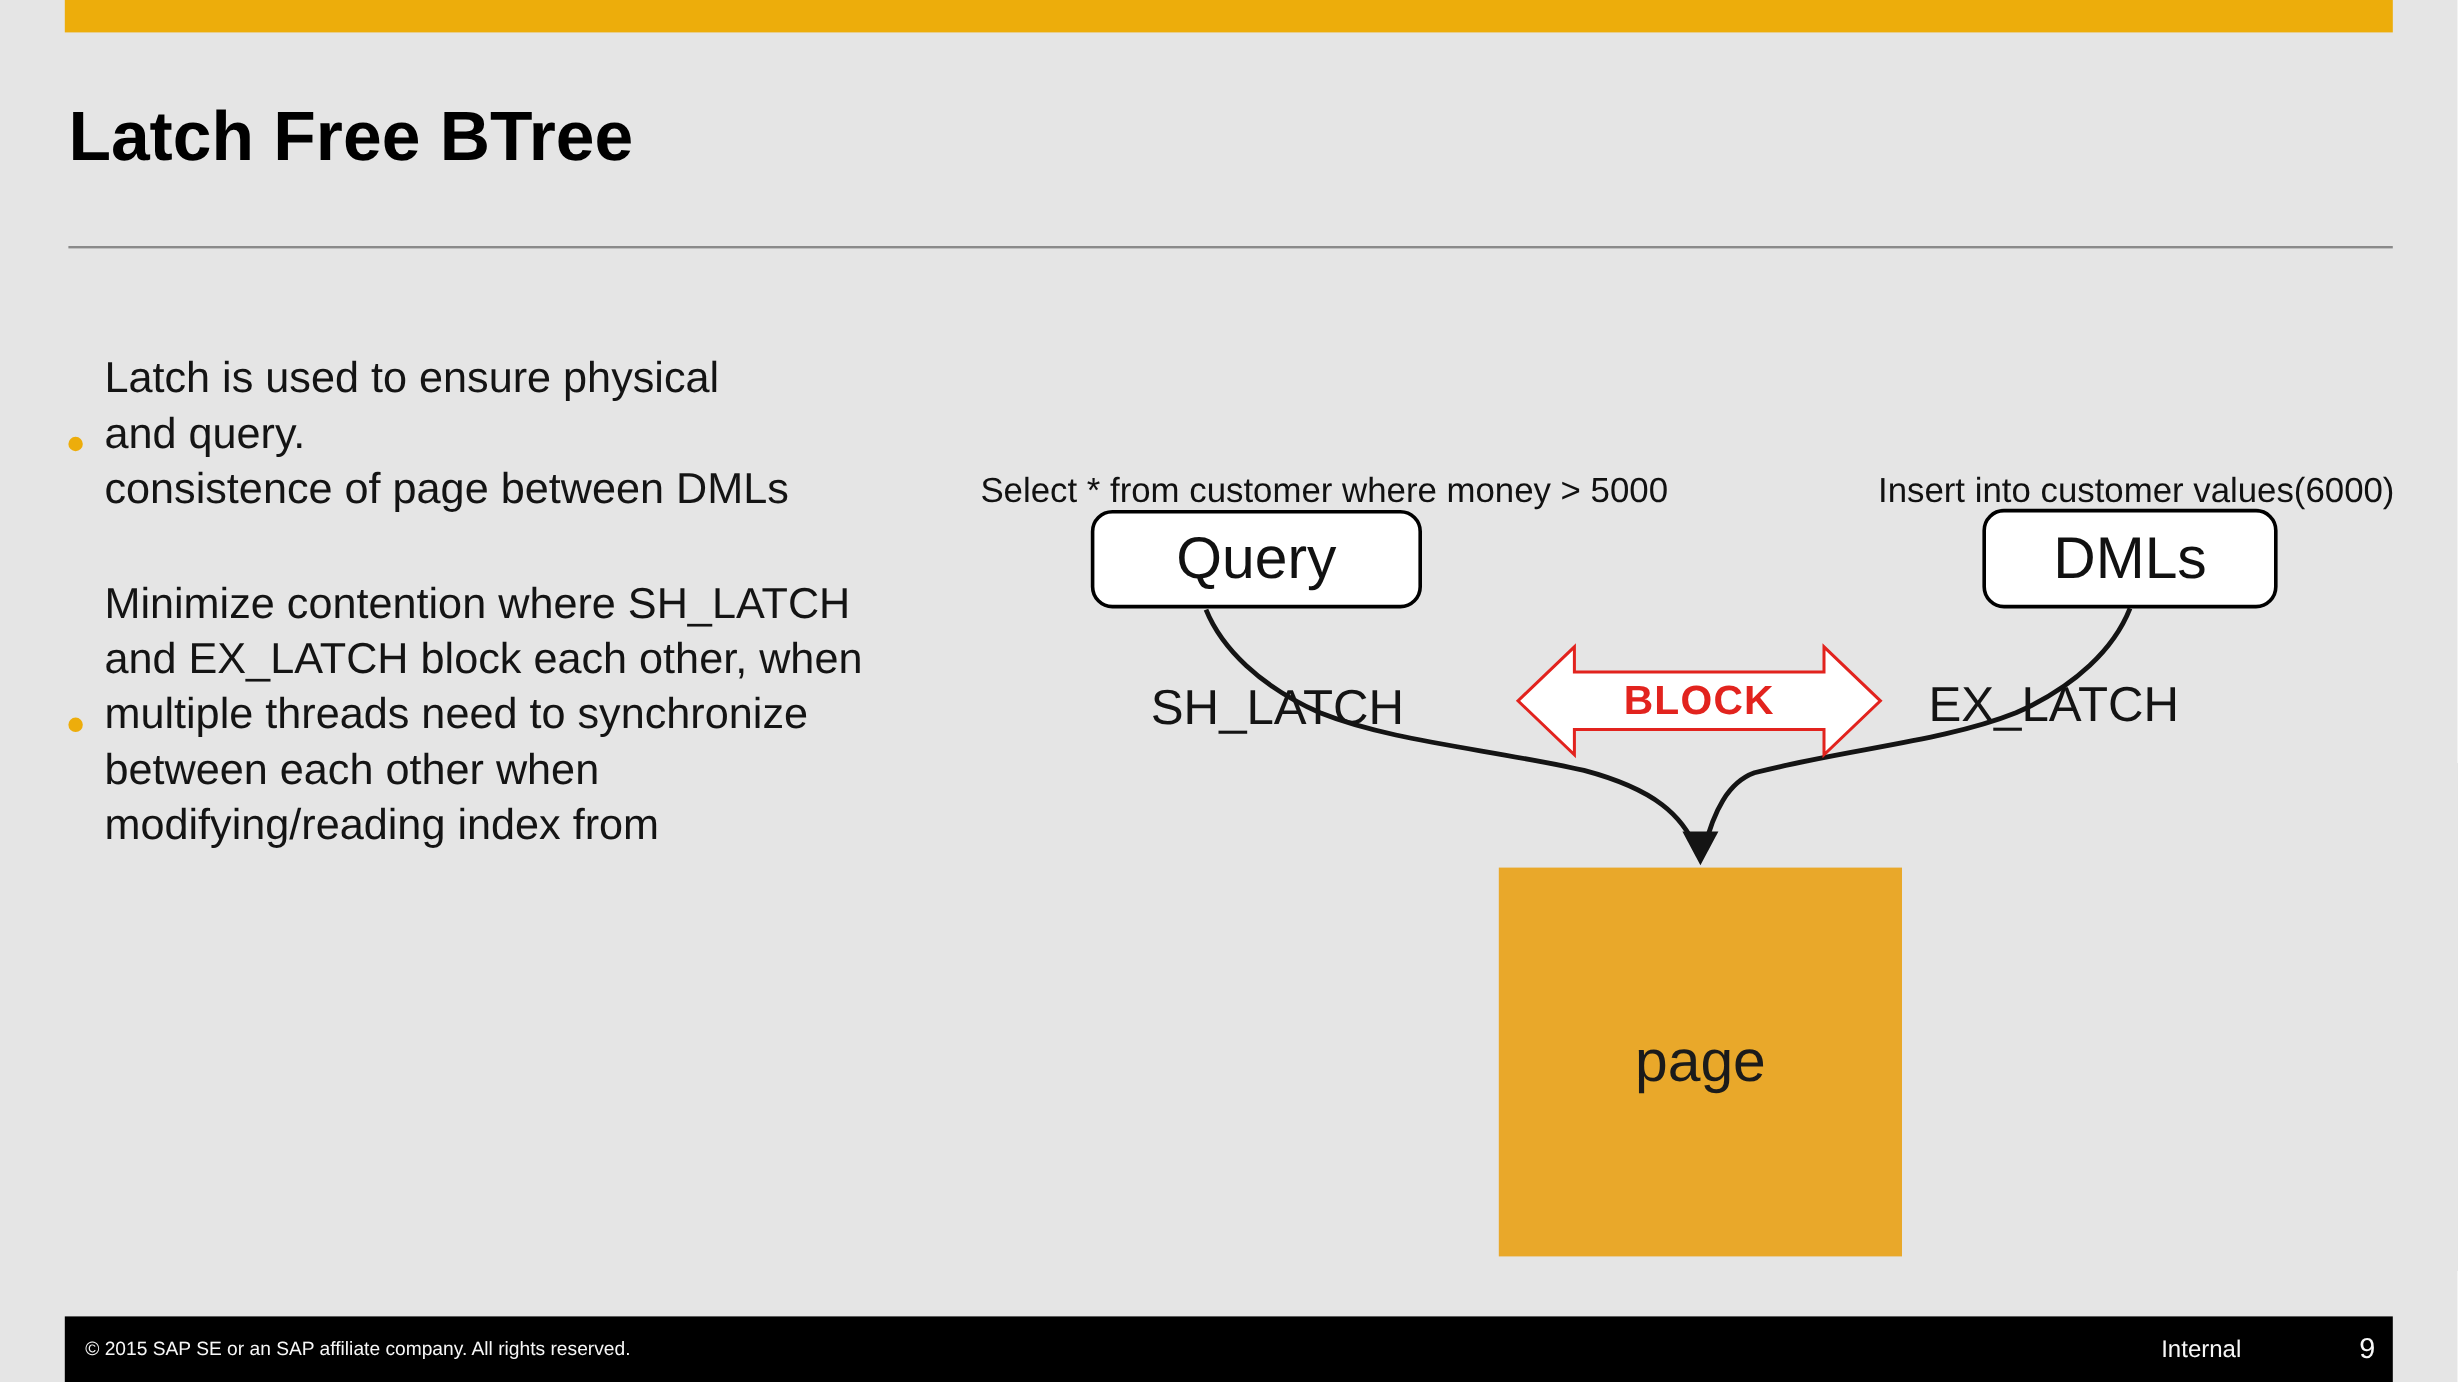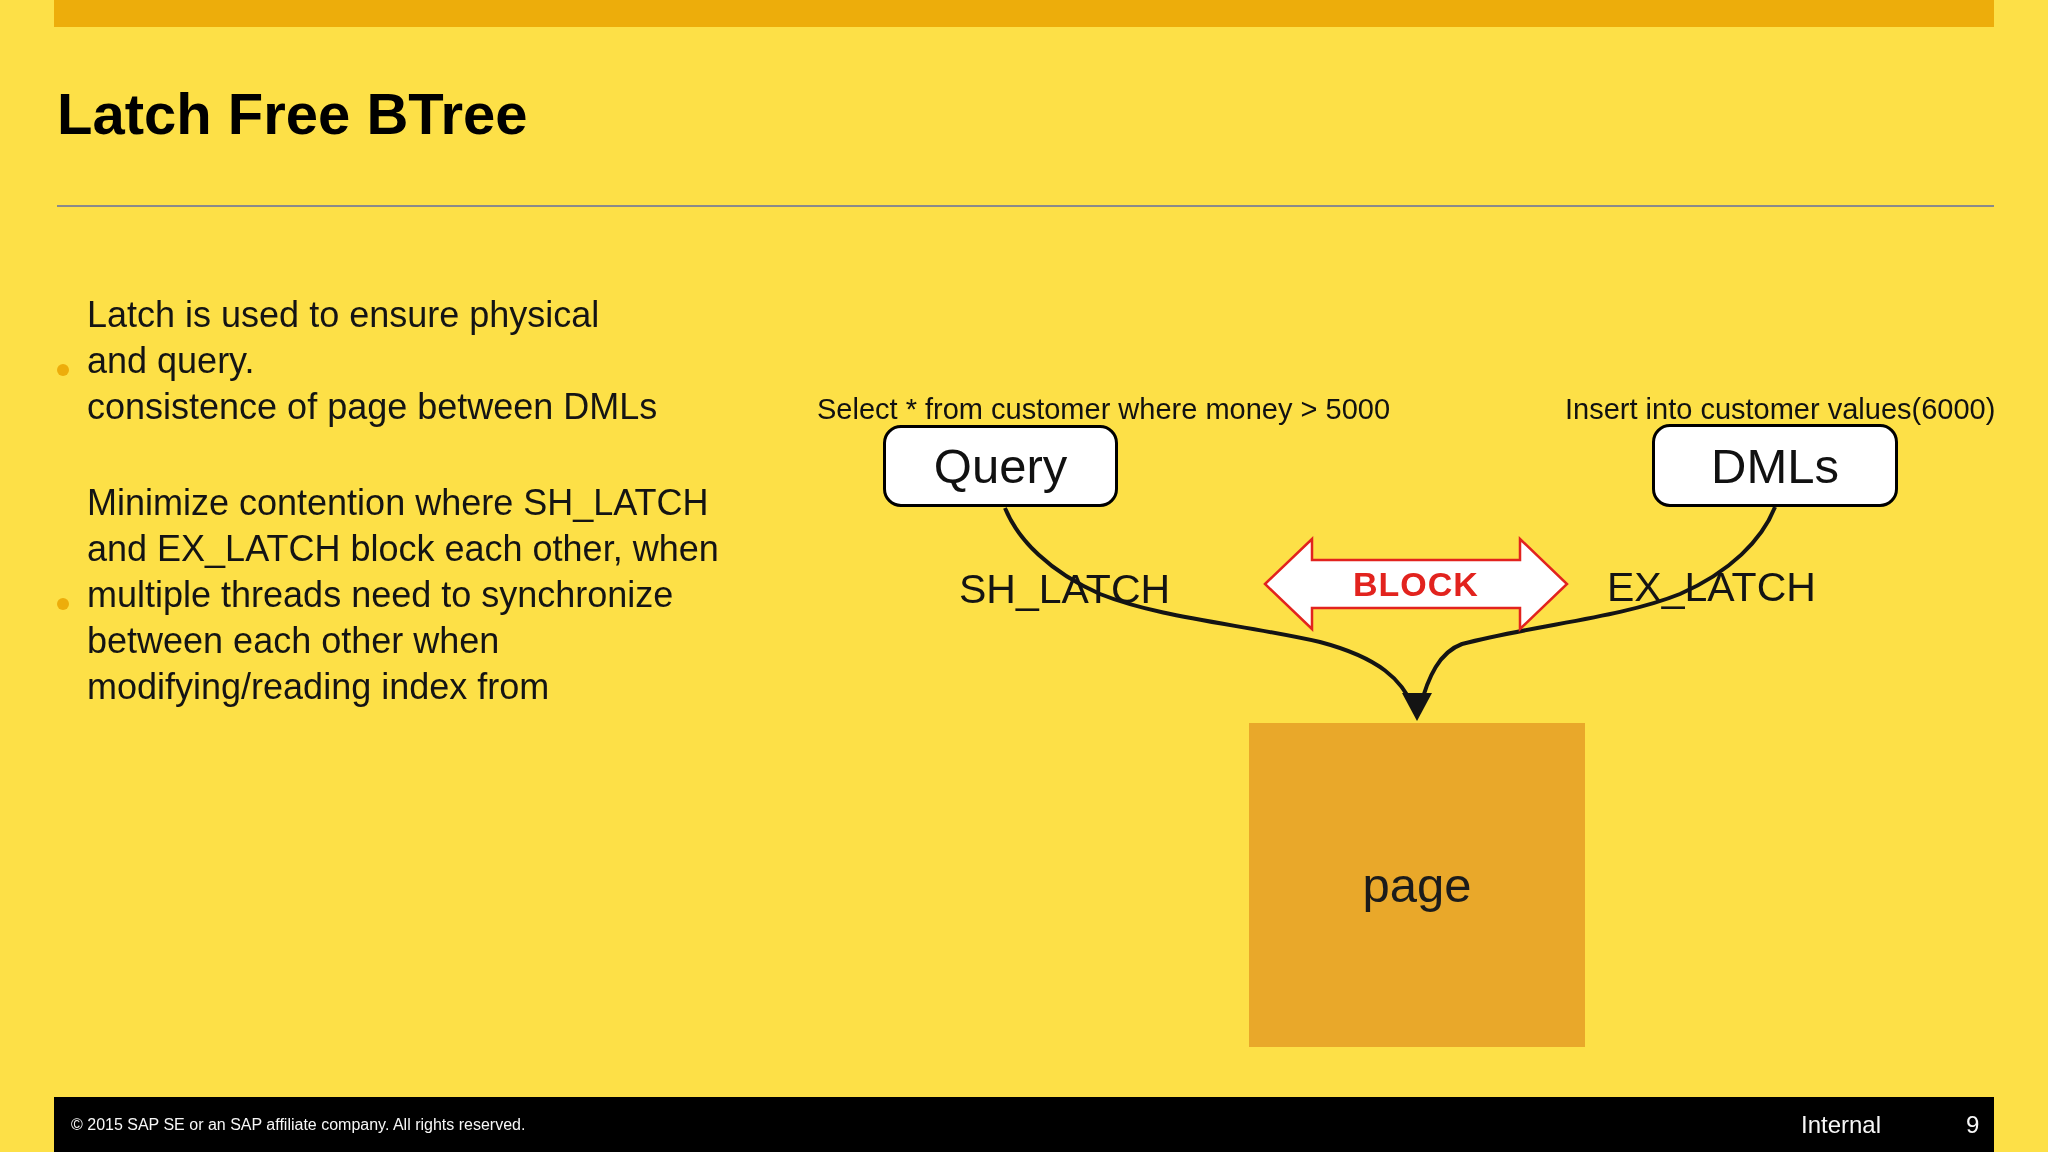--- a/index.html
+++ b/index.html
@@ -2,21 +2,21 @@
 <html style="--gold: #EDAD0B; --page-gold: #E9A82A; --red: #E2231E; --text: #141414; --line-black: #141414; --footer-bg: #000000;"><head>
 <meta charset="utf-8">
 <style>
   html, body { margin: 0; padding: 0; background: #ffffff; }
   * { box-sizing: border-box; }
 
   .slide {
     position: relative;
     width: 2048px;
     height: 1152px;
-    background: #fde047;
+    background: #e5e5e5;
     font-family: "Liberation Sans", sans-serif;
     color: var(--text, #111);
     overflow: hidden;
   }
 
   .top-bar {
     position: absolute;
     left: 54px; top: 0;
     width: 1940px; height: 27px;
     background: var(--gold, #EDAD0B);
@@ -77,21 +77,21 @@
     position: absolute;
     display: flex;
     align-items: center;
     justify-content: center;
     background: #ffffff;
     border: 3px solid #000000;
     border-radius: 18px;
     font-size: 49px;
     color: #111;
   }
-  .node.query { left: 883px; top: 425px; width: 235px; height: 82px; }
+  .node.query { left: 909px; top: 425px; width: 276px; height: 82px; }
   .node.dmls  { left: 1652px; top: 424px; width: 246px; height: 83px; }
 
   .latch {
     position: absolute;
     font-size: 41px;
     color: #141414;
     white-space: nowrap;
   }
   .latch.sh { left: 959px; top: 566px; }
   .latch.ex { left: 1607px; top: 564px; }
@@ -149,21 +149,21 @@
     position: absolute;
     left: 17px; top: 50%;
     transform: translateY(-50%);
     font-size: 16px;
     white-space: nowrap;
   }
   .footer .classification {
     position: absolute;
     left: 1747px; top: 50%;
     transform: translateY(-50%);
-    font-size: 24px;
+    font-size: 20px;
   }
   .footer .page-number {
     position: absolute;
     left: 1912px; top: 50%;
     transform: translateY(-50%);
     font-size: 24px;
   }
 </style>
 </head>
 <body>

